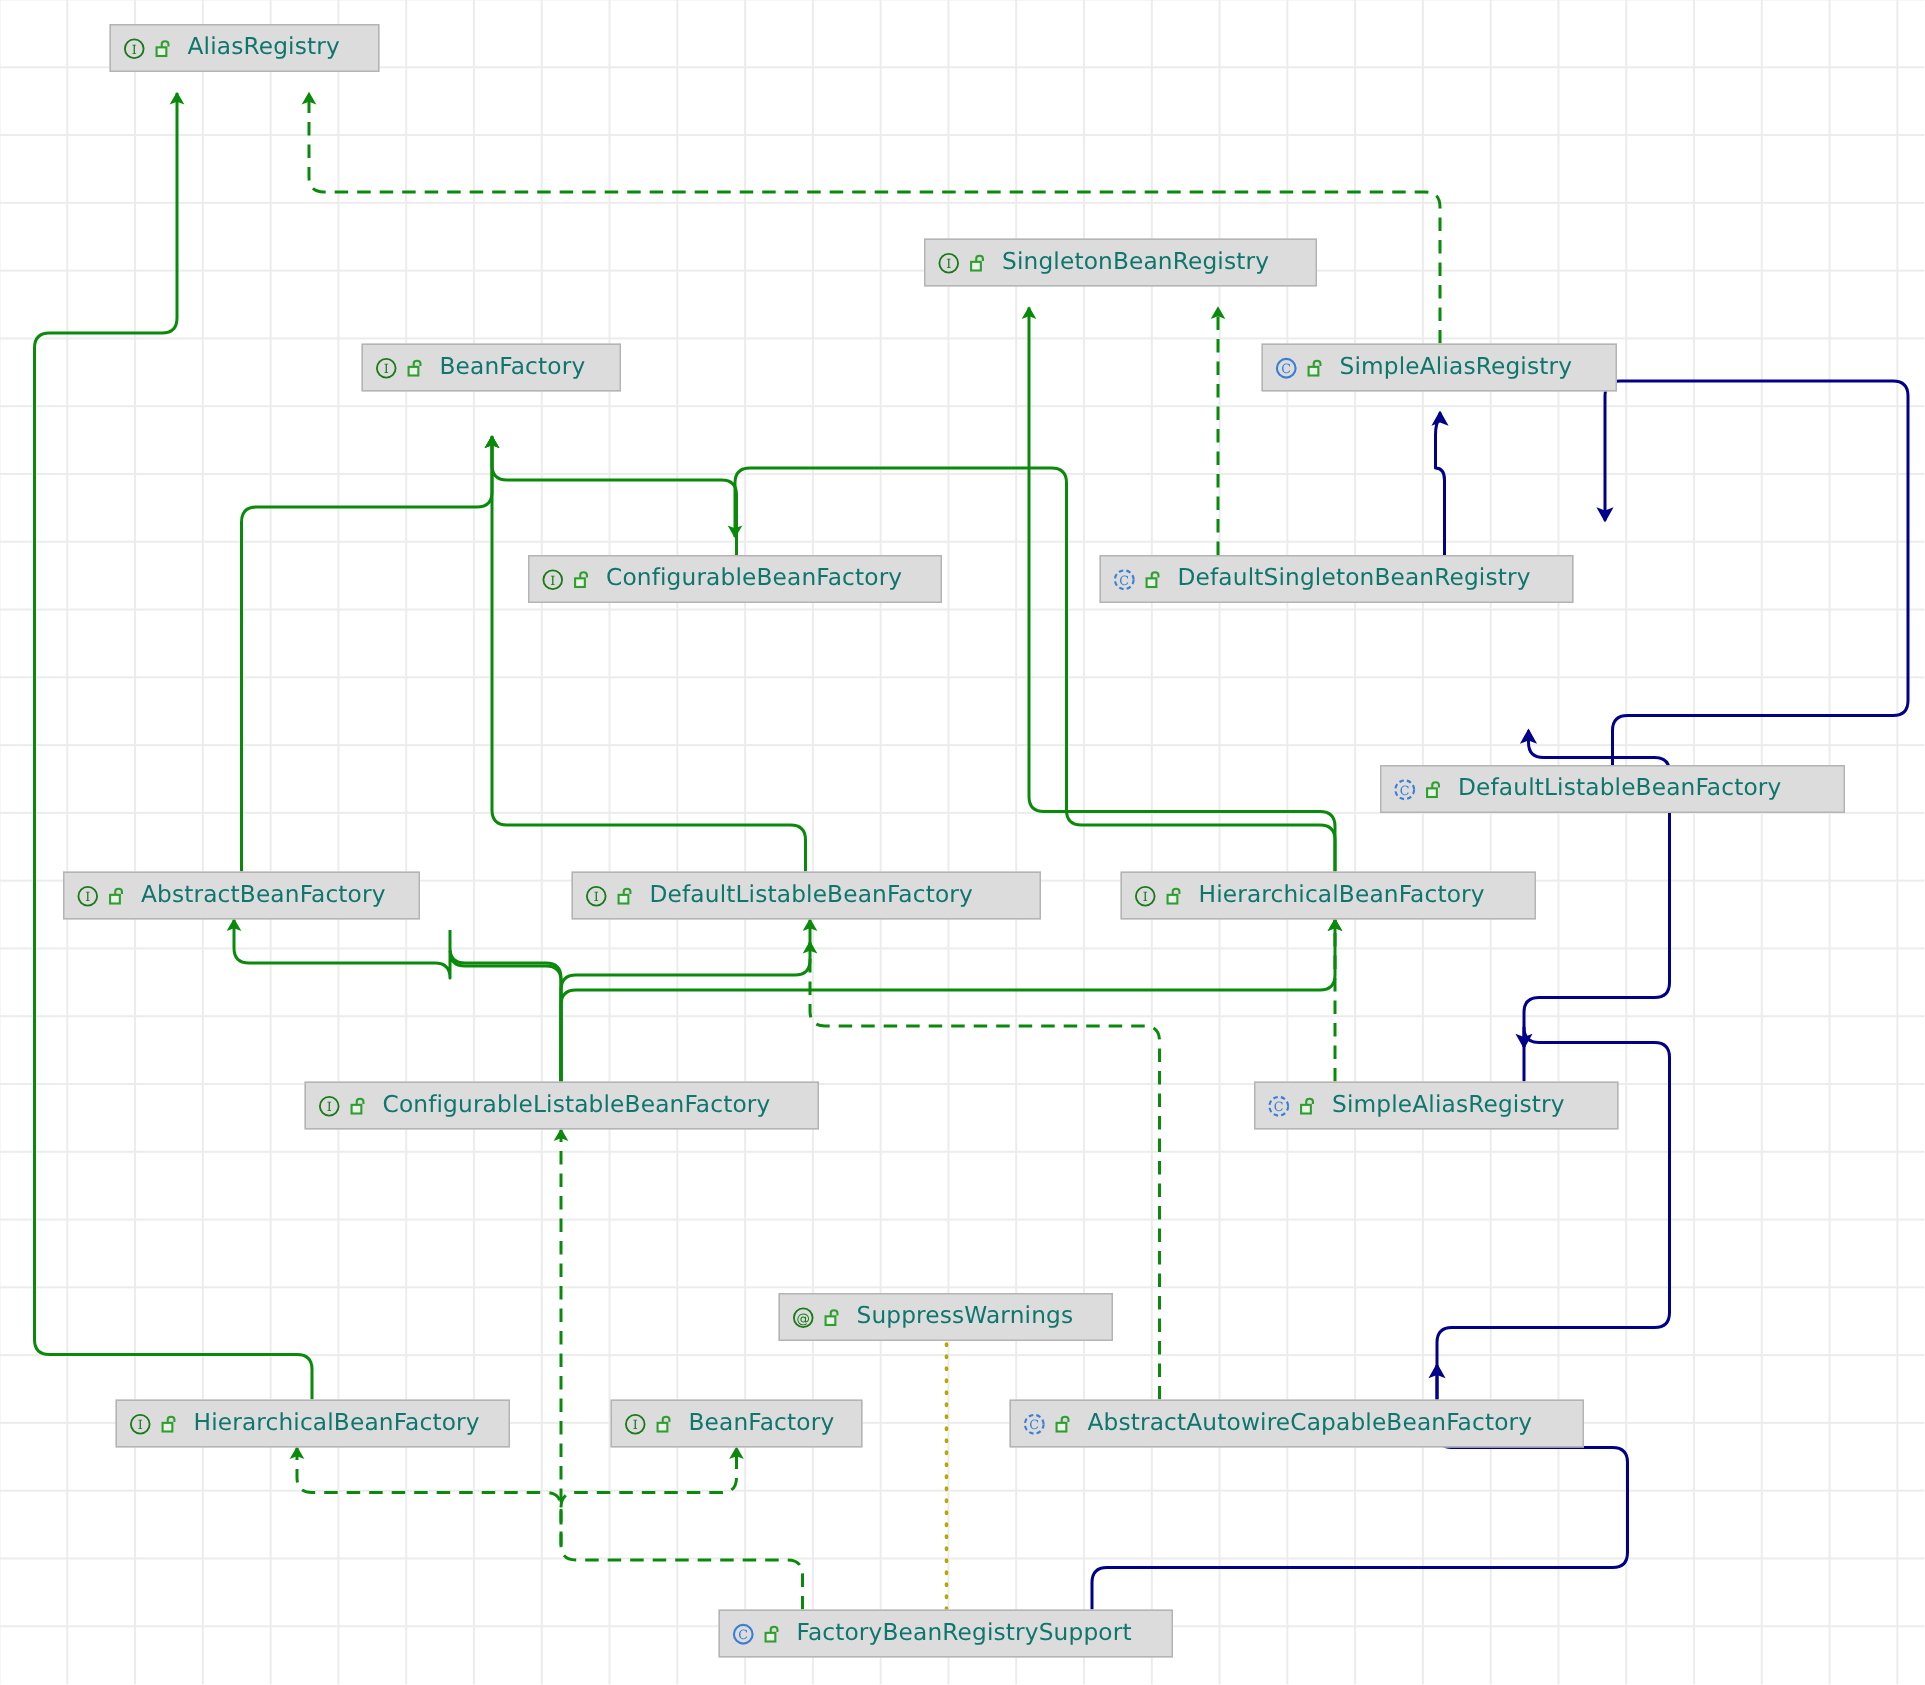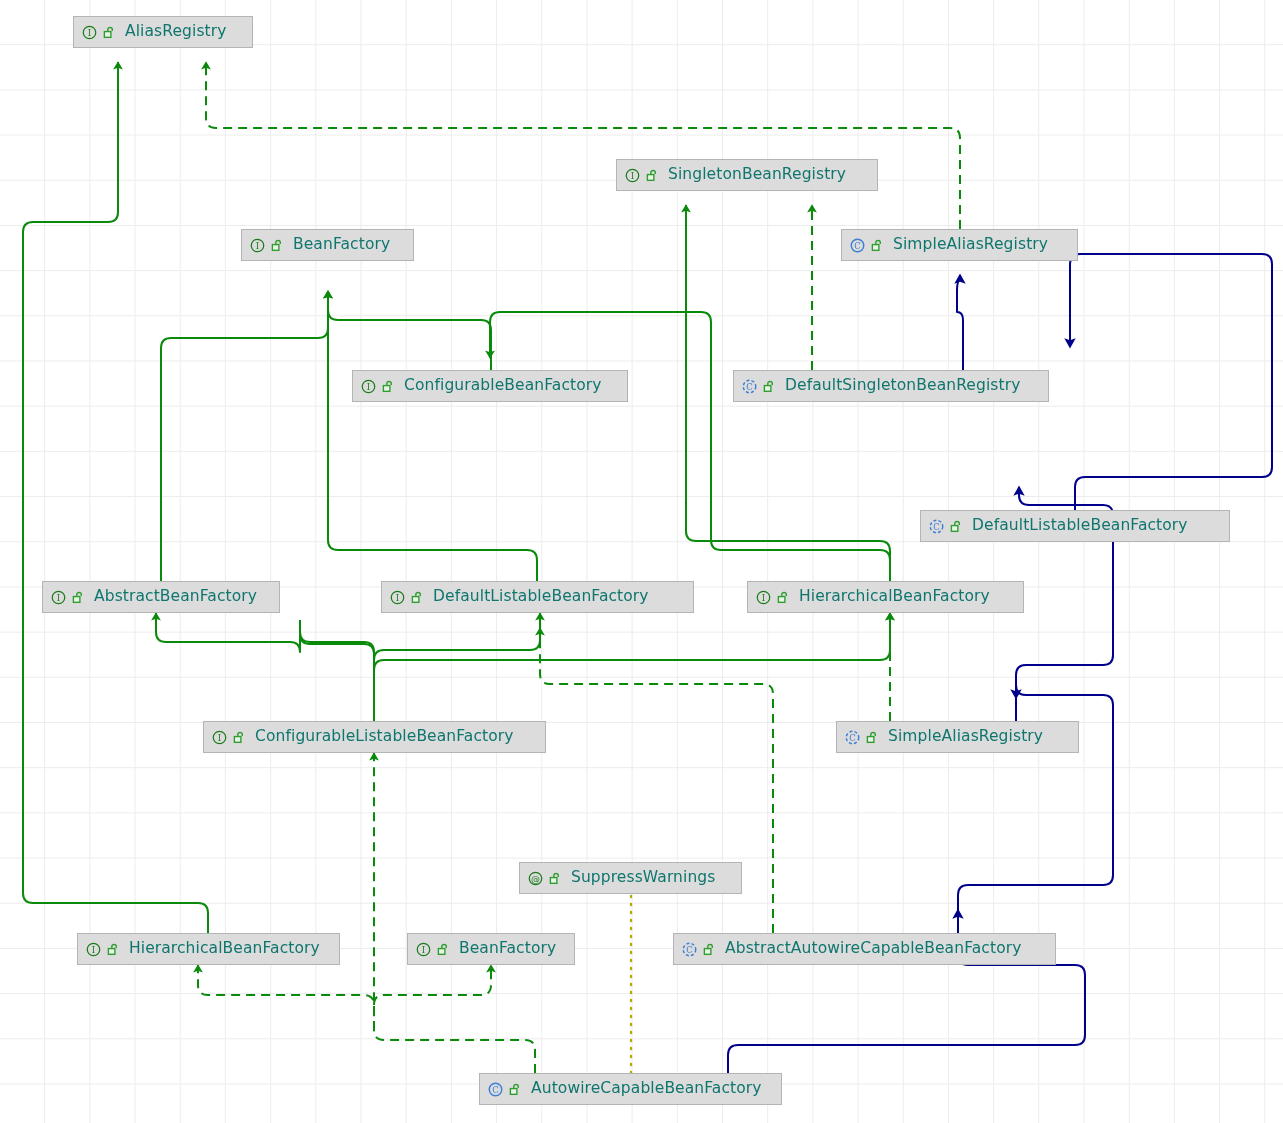--- a/index.html
+++ b/index.html
@@ -363,17 +363,17 @@
       </div>
       <div class="node" style="left: 479px; top: 1073px; width: 303px;">
         <svg viewBox="0 0 18 18" class="ico-type">
           <circle cx="9" cy="9" r="6.6" fill="none" stroke="#3b7fd4" stroke-width="1.5"></circle>
           <text x="9" y="12.4" font-size="9" font-family="DejaVu Serif, serif" text-anchor="middle" fill="#3b7fd4">C</text>
         </svg>
         <svg viewBox="0 0 14 14" class="ico-vis">
           <rect x="1.5" y="6" width="7" height="6.2" fill="#e8f4e8" stroke="#2f9e2f" stroke-width="1.5"></rect>
           <path d="M5.2,6 L5.2,3.6 Q5.2,1.6 7.6,1.6 Q10,1.6 10,3.6 L10,5.4" fill="none" stroke="#2f9e2f" stroke-width="1.5"></path>
         </svg>
-        <span class="node-label">AutowireCapableBeanFactory</span>
+        <span class="node-label">FactoryBeanRegistrySupport</span>
       </div>
     </div>
 
 </div>
 
 </body></html>

